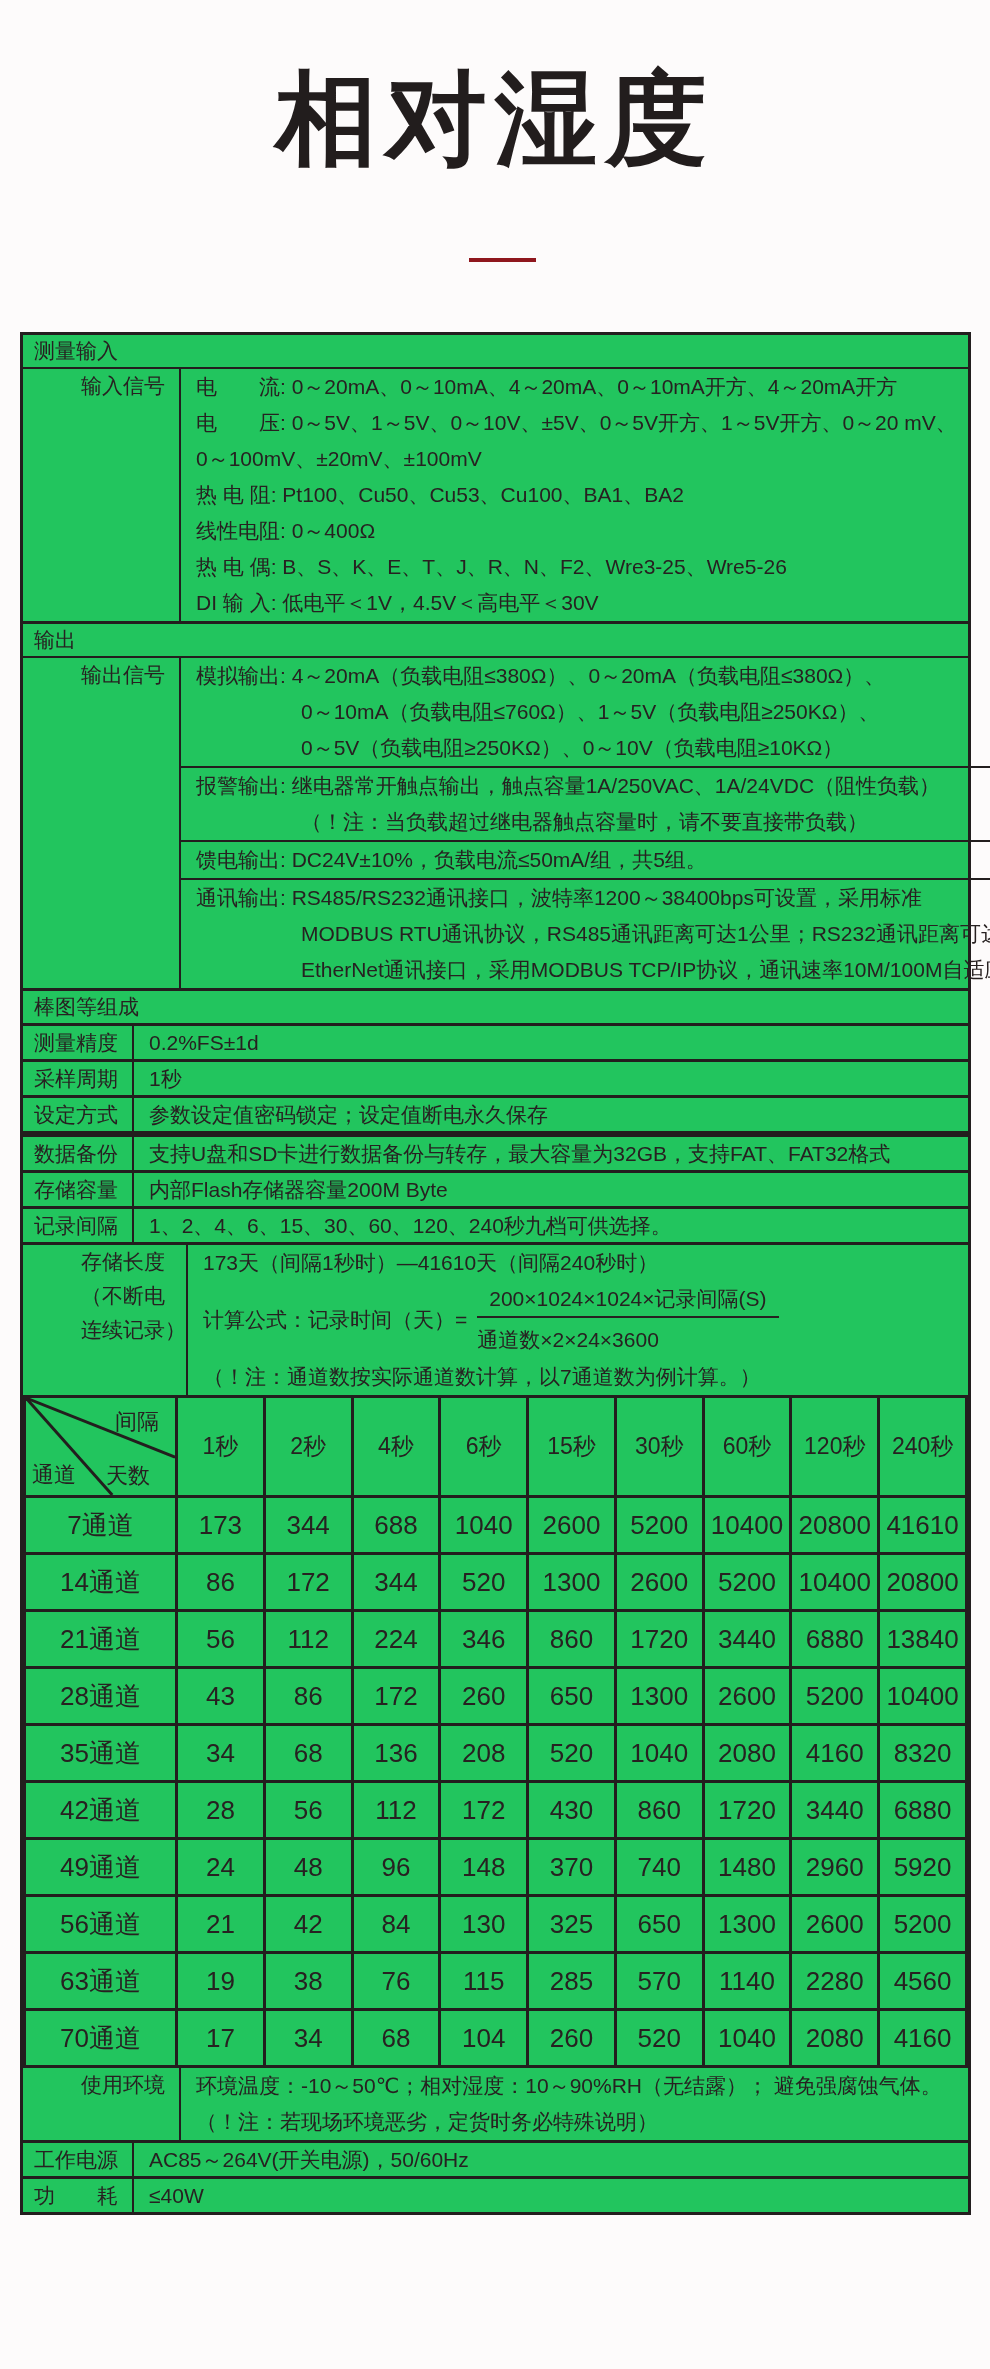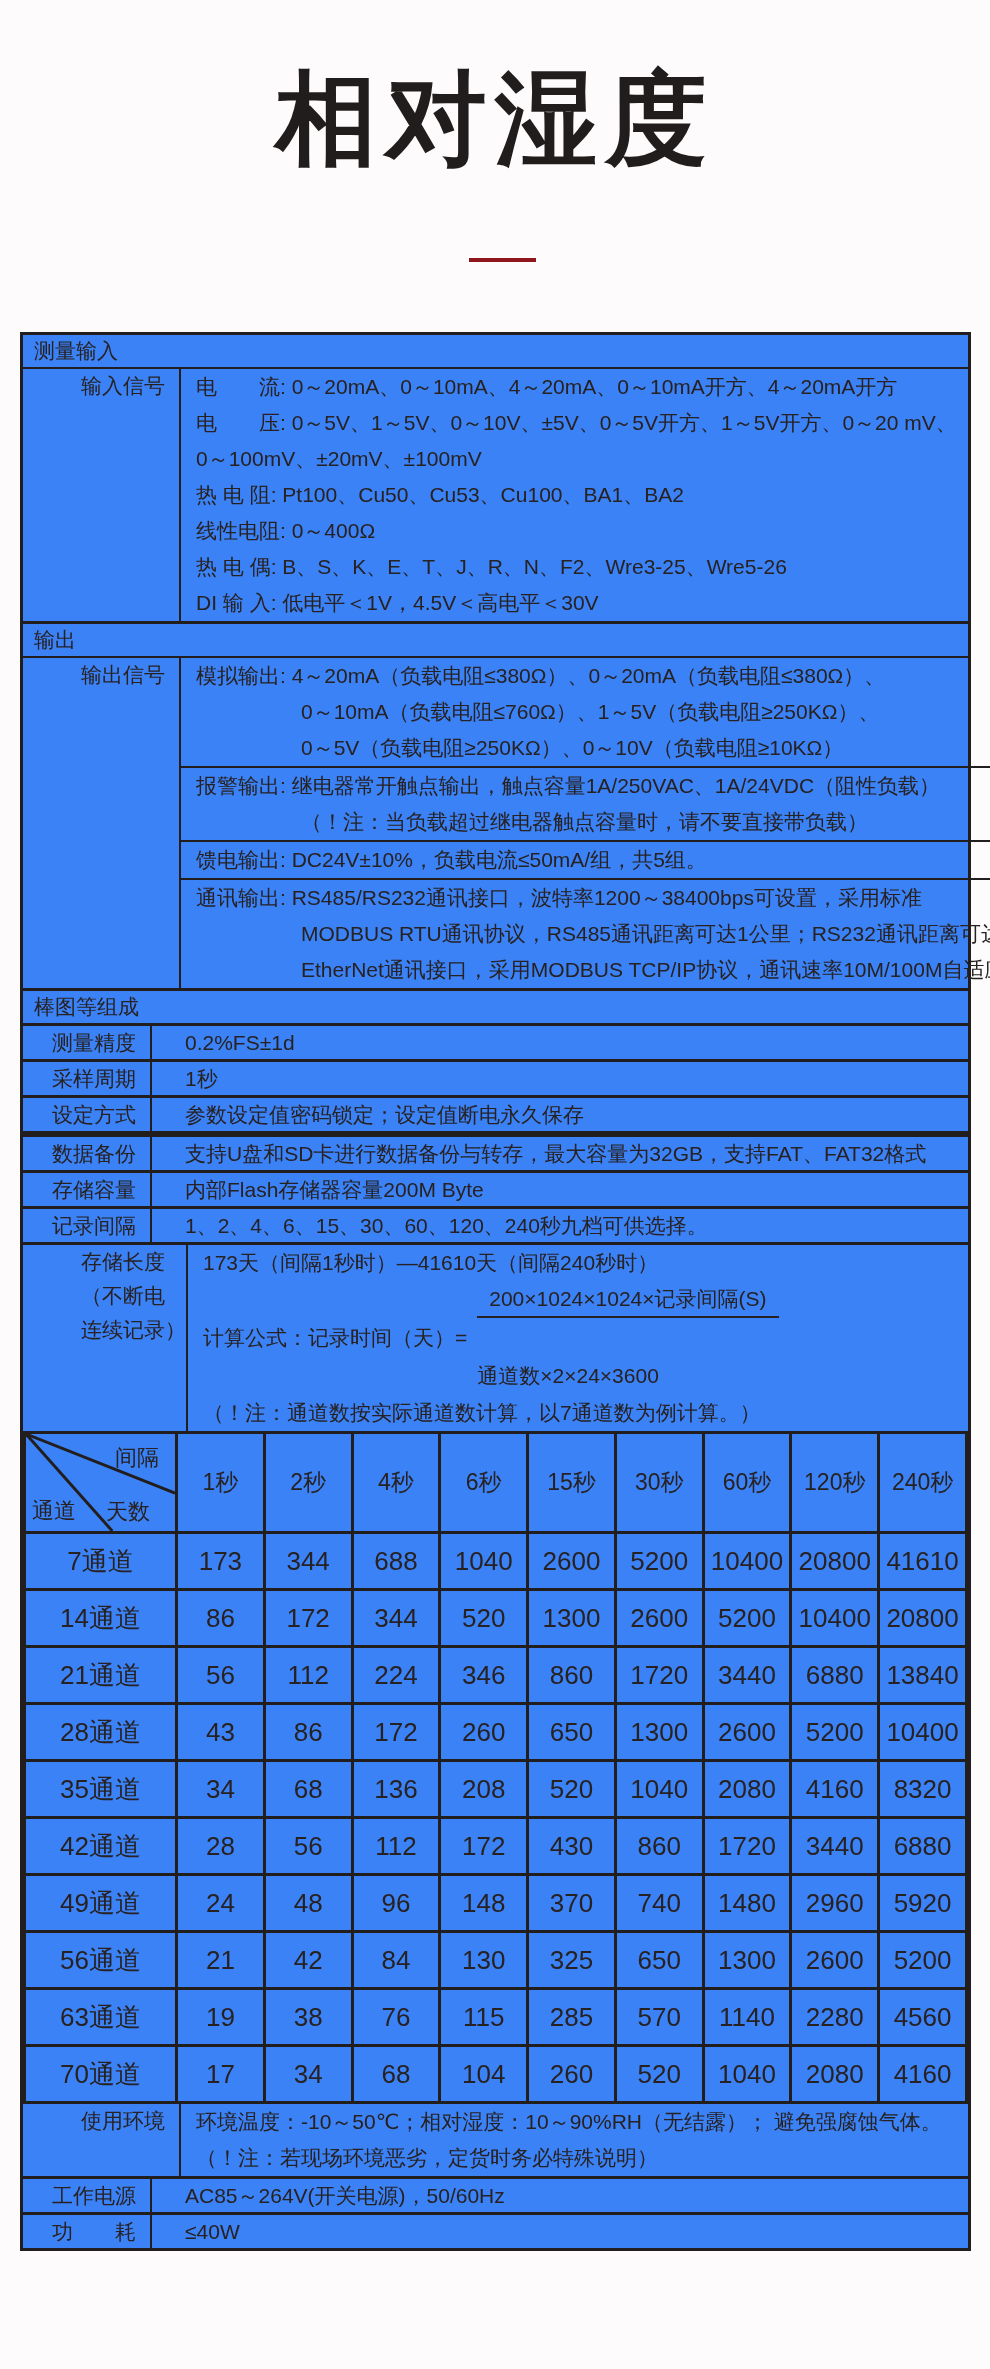--- a/index.html
+++ b/index.html
@@ -14,40 +14,40 @@
     position:absolute; top:52px; left:0; width:100%;
     text-align:center; font-size:102px; font-weight:900;
     letter-spacing:8px; color:#221d1d; white-space:nowrap;
   }
   .red-divider {
     position:absolute; top:258px; left:469px; width:67px; height:4px;
     background:#8f161d;
   }
   .sheet {
     position:absolute; top:332px; left:20px; width:951px;
-    border:3px solid var(--bd); background:#3b82f6; font-size:21px;
+    border:3px solid var(--bd); background:#22c55e; font-size:21px;
   }
   .row { display:flex; align-items:stretch; border-top:2px solid var(--bd); }
   .row.first { border-top:none; }
   .row.thick { border-top:3px solid var(--bd); }
   .row.noline { border-top:none; }
   .hdr { display:block; line-height:30px; padding:1px 0 1px 11px; }
   .cell.label { flex:0 0 111px; border-right:2px solid var(--bd); padding:0 0 0 11px; }
   .cell.value { flex:1; padding-left:15px; }
   .cell.value.nopad { padding-left:0; }
   .ln { line-height:36px; white-space:nowrap; }
-  .ln.s { line-height:33px;margin-left:18px; }
+  .ln.s { line-height:33px; }
   .lbl-ln { line-height:34px; white-space:nowrap;margin-left:47px; }
   .sub { border-top:2px solid var(--bd); padding-left:15px; }
   .sub.first { border-top:none; }
   .ind { padding-left:105px; }
   .formula { display:flex; align-items:center; margin:5px 0 6px; line-height:normal; }
   .frac { display:inline-flex; flex-direction:column; text-align:left; margin-left:10px; }
   .frac .num { border-bottom:2px solid var(--tx); padding:0 12px 4px; line-height:26px; }
-  .frac .den { padding-top:9px; line-height:26px;margin-top:36px; }
+  .frac .den { padding-top:9px; line-height:26px; }
   
   table.ct { width:100%; border-collapse:collapse; table-layout:fixed; }
   table.ct th, table.ct td { border:3px solid var(--bd); text-align:center; font-weight:normal; }
   table.ct th { height:100px; font-size:23px; }
   table.ct td { height:57px; font-size:26px; }
   td.ct-rowlabel { font-size:25px; }
   th.ct-corner { width:152px; position:relative; padding:0; }
   th.ct-corner svg { position:absolute; inset:0; width:100%; height:100%; }
   .c-int  { position:absolute; top:9px;  right:16px; font-size:22px; }
   .c-days { position:absolute; top:63px; left:80px;  font-size:22px; }

